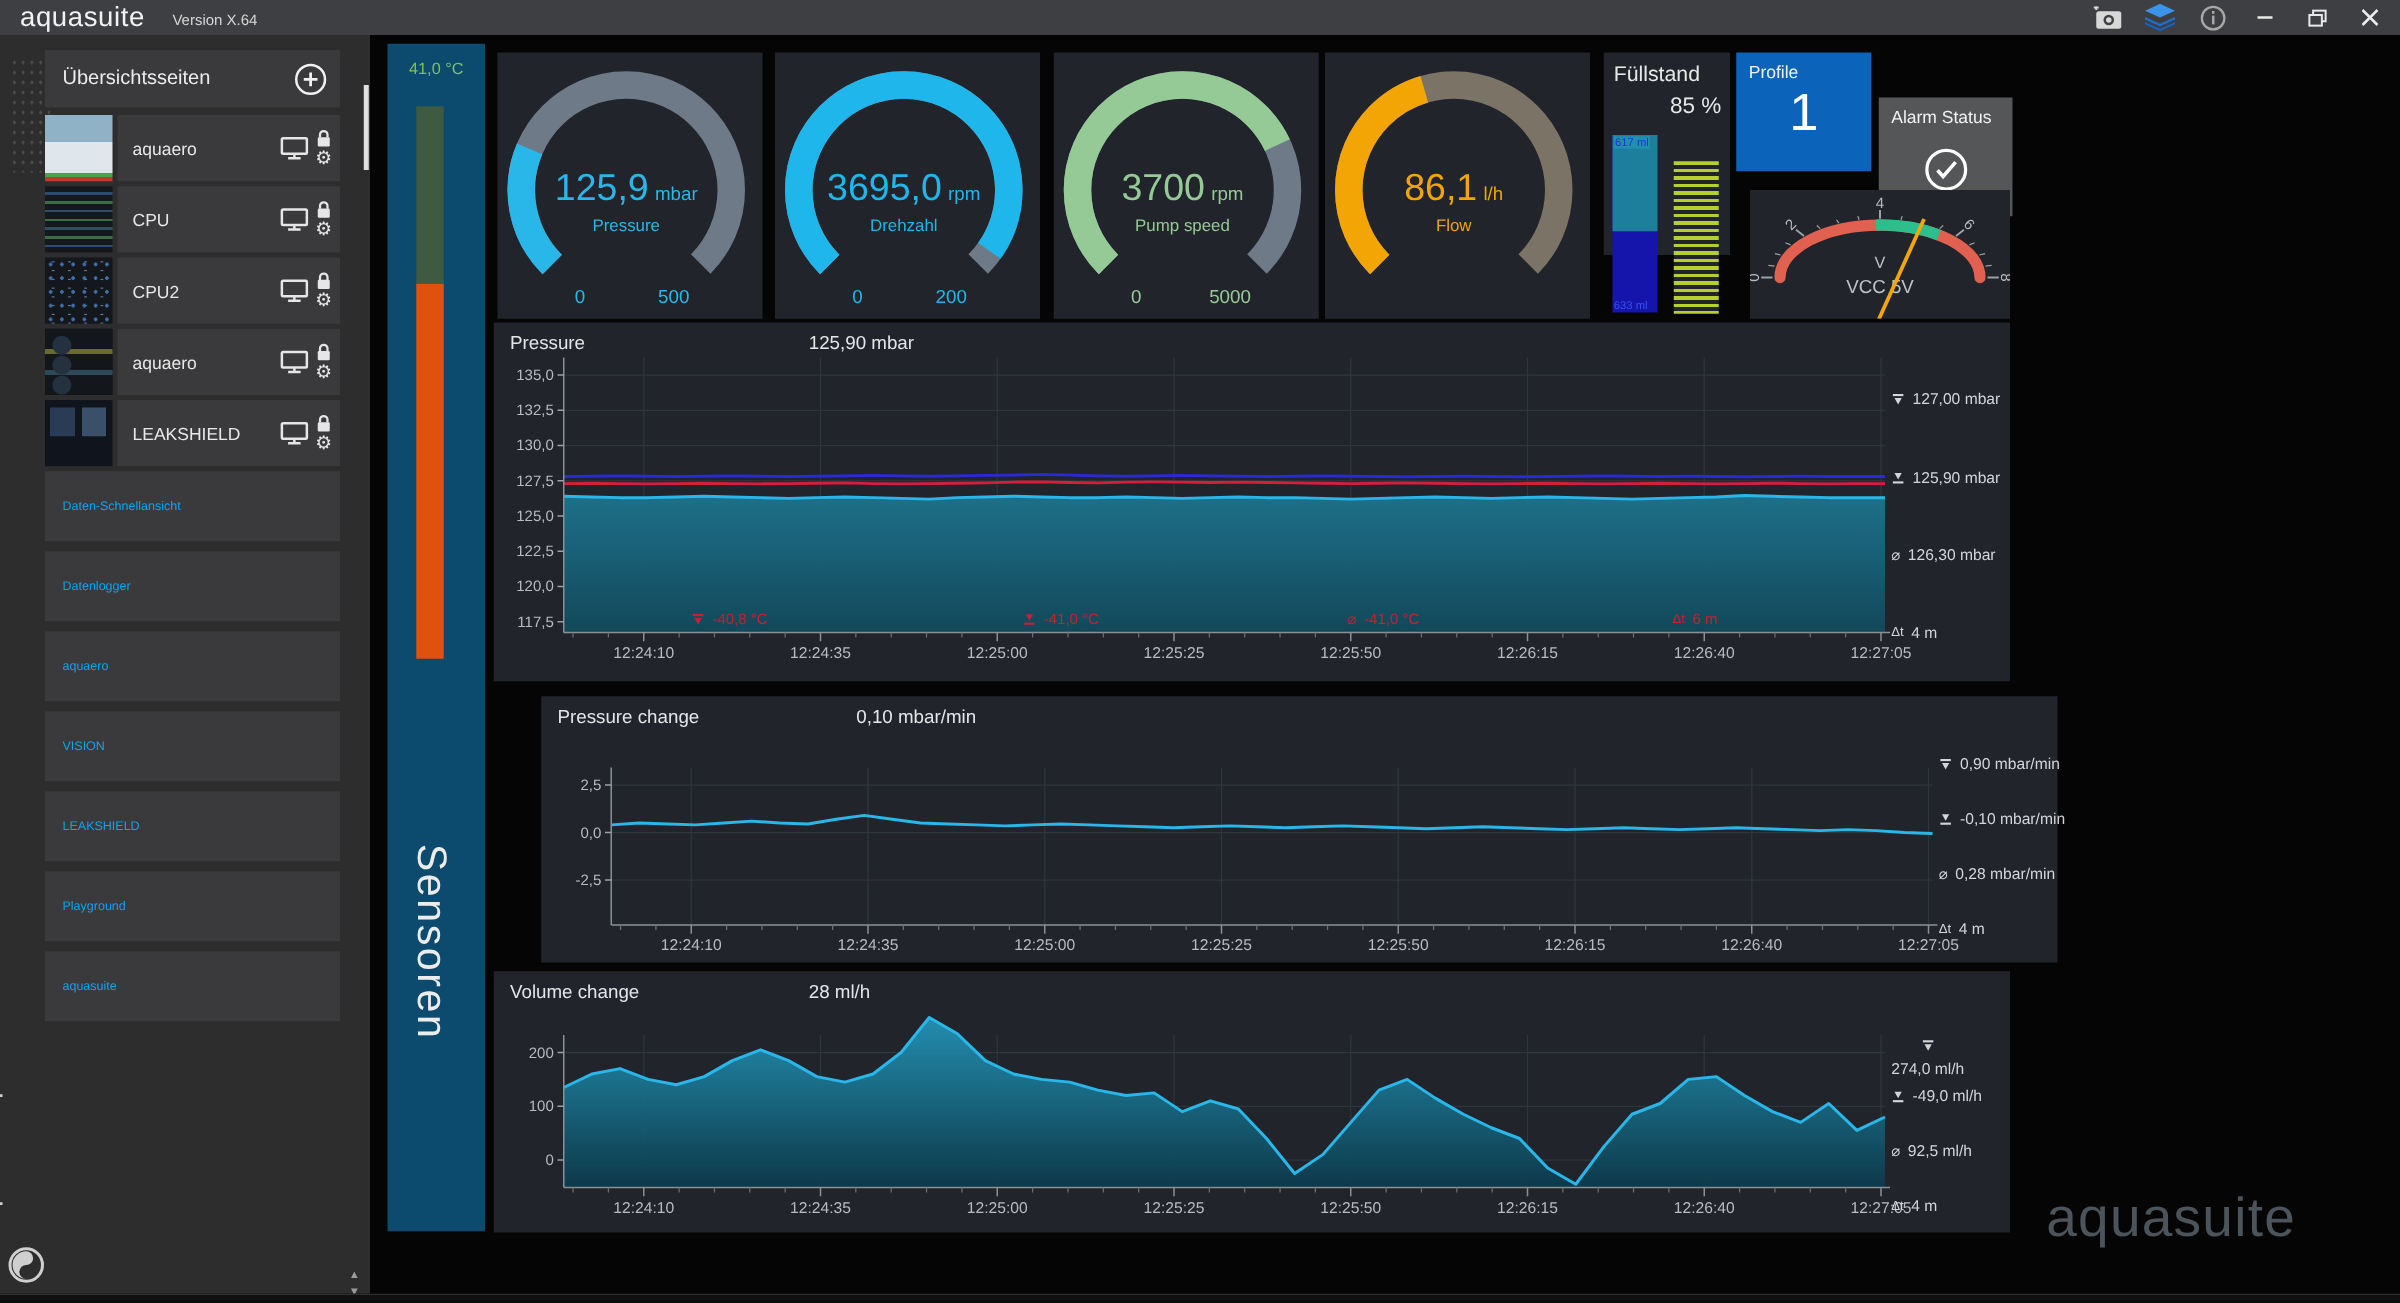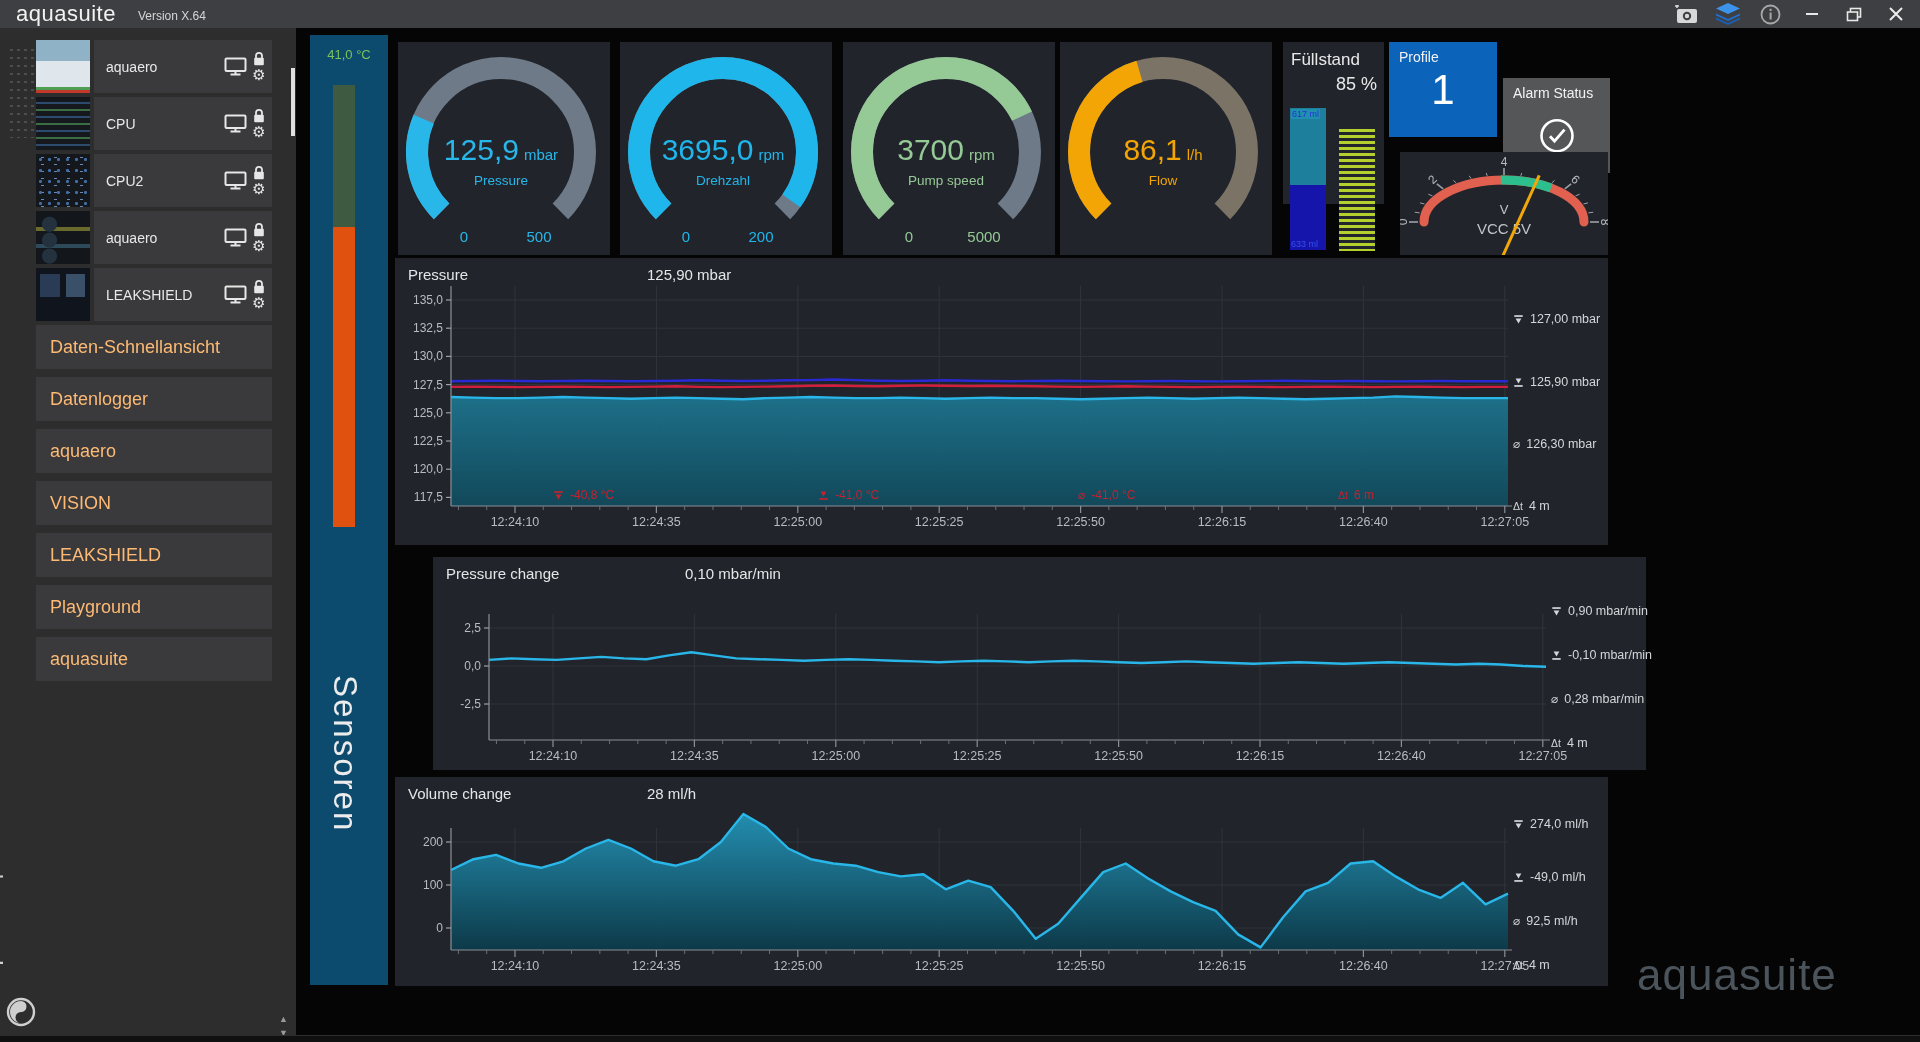--- a/index.html
+++ b/index.html
@@ -29,22 +29,22 @@
   .th1 { background:linear-gradient(#8fb2c6 0 40%, #dfe7ec 40% 88%, #4f9e52 88% 94%, #c0392b 94% 100%); }
   .th2 { background:repeating-linear-gradient(#15181d 0 5px, #2c4b6e 5px 7px, #15181d 7px 12px, #3c6e46 12px 14px); }
   .th3 { background:#14171c; background-image:radial-gradient(#3f6ea8 1.2px, transparent 1.5px),radial-gradient(#6a88b0 1px, transparent 1.3px); background-size:9px 11px, 13px 7px; }
   .th4 { background:#13161a; background-image:radial-gradient(circle at 25% 25%, #243240 7px, transparent 8px),radial-gradient(circle at 25% 55%, #243240 7px, transparent 8px),radial-gradient(circle at 25% 85%, #243240 7px, transparent 8px),linear-gradient(#13161a 0 30%, #6a6a2d 30% 38%, #13161a 38% 62%, #2d4a5a 62% 70%, #13161a 70%); }
   .th5 { background:#10141c; background-image:linear-gradient(90deg, transparent 0 8%, #2a3c55 8% 45%, transparent 45% 55%, #3a5068 55% 90%, transparent 90%); background-size:100% 44%; background-repeat:no-repeat; background-position:0 20%; }
   .page-label-box { flex:1; background:#3a3a3c; display:flex; align-items:center; padding:0 6px 0 12px; }
   .page-label { color:#e8e8e8; font-size:14px; }
   .page-icons { margin-left:auto; display:flex; align-items:center; gap:5px; }
   .lockgear { display:flex; flex-direction:column; align-items:center; gap:1px; }
   .gear-glyph { font-size:15px; color:#e6e6e6; line-height:15px; }
-  .menu-item { height:44px; background:#3a3a3c; display:flex; align-items:center;
-    padding-left:14px; margin-bottom:8px; color:#fdba74; font-size:18px; cursor:default; }
+  .menu-item { height:56px; background:#3a3a3c; display:flex; align-items:center;
+    padding-left:14px; margin-bottom:8px; color:#0ea5e9; font-size:10px; cursor:default; }
   #brand-vert { position:absolute; left:4px; bottom:46px; transform-origin:left bottom;
     transform:rotate(-90deg); color:#cfcfcf; font-size:25px; font-weight:300; letter-spacing:1px; white-space:nowrap; }
   #brand-logo { position:absolute; left:6px; bottom:8px; }
   #sb-scroll { position:absolute; right:0; top:8px; width:9px; height:990px; }
   #sb-thumb { position:absolute; right:1px; top:32px; width:4px; height:68px; background:#e0e0e0; }
   .sb-arrow { position:absolute; right:8px; color:#9a9a9a; font-size:9px; line-height:10px; }
 
   
   #sensor-col { position:absolute; left:310px; top:35px; width:78px; height:950px; background:#0c4a6e; }
   #sensor-temp { position:absolute; left:0; top:12px; width:100%; text-align:center; color:#7cc25a; font-size:13px; }
@@ -145,20 +145,29 @@
             <path d="M1 1 L13 13 M13 1 L1 13" stroke="#ececec" stroke-width="2"></path>
           </svg>
       </span>
     </div>
   </div>
 </div>
 
 <div id="sidebar">
   <div id="dots-decor"></div>
   <div id="sidebar-content">
+    <div id="sidebar-header">
+      <span id="sidebar-header-label">Übersichtsseiten</span>
+      <span id="add-page-btn">
+        <svg width="27" height="27" viewBox="0 0 27 27">
+            <circle cx="13.5" cy="13.5" r="11.5" fill="none" stroke="#f0f0f0" stroke-width="2"></circle>
+            <path d="M13.5 8 v11 M8 13.5 h11" stroke="#f0f0f0" stroke-width="2.2"></path>
+          </svg>
+      </span>
+    </div>
     <div id="page-list">
         <div class="page-row">
           <div class="thumb th1"></div>
           <div class="page-label-box">
             <span class="page-label">aquaero</span>
             <div class="page-icons">
               <span>
                 <svg width="23" height="20" viewBox="0 0 23 20">
                   <rect x="1.5" y="1.5" width="20" height="12.5" rx="1" fill="none" stroke="#e6e6e6" stroke-width="2"></rect>
                   <path d="M11.5 14 v3.5 M6.5 17.5 h10" stroke="#e6e6e6" stroke-width="2"></path>
@@ -708,21 +717,21 @@
       <line x1="883.5600000000001" y1="173" x2="883.5600000000001" y2="177" stroke="#6a7076" stroke-width="1"></line>
       <line x1="855.2800000000001" y1="173" x2="855.2800000000001" y2="177" stroke="#6a7076" stroke-width="1"></line>
       <text x="968.4000000000001" y="193" text-anchor="middle" fill="#b8bcc0" font-size="12.5">12:26:40</text>
       <line x1="1109.8000000000002" y1="173" x2="1109.8000000000002" y2="180" stroke="#8a9097" stroke-width="1.2"></line>
       <line x1="1081.5200000000002" y1="173" x2="1081.5200000000002" y2="177" stroke="#6a7076" stroke-width="1"></line>
       <line x1="1053.2400000000002" y1="173" x2="1053.2400000000002" y2="177" stroke="#6a7076" stroke-width="1"></line>
       <line x1="1024.9600000000003" y1="173" x2="1024.9600000000003" y2="177" stroke="#6a7076" stroke-width="1"></line>
       <line x1="996.6800000000002" y1="173" x2="996.6800000000002" y2="177" stroke="#6a7076" stroke-width="1"></line>
       <text x="1109.8000000000002" y="193" text-anchor="middle" fill="#b8bcc0" font-size="12.5">12:27:05</text>
     </svg>
-    <div class="stat-row" style="left: 1118px; top: 40px;">
+    <div class="stat-row" style="left: 1118px; top: 54px; flex-direction: column;">
       <svg width="11" height="11" viewBox="0 0 11 11">
         <rect x="1.3" y="1.2" width="8.4" height="1.7" fill="#d3d6d9"></rect>
         <path d="M2.6 4.4 h5.8 L5.5 9.6 Z" fill="#d3d6d9"></path>
       </svg>
       <span>274,0 ml/h</span>
     </div>
     <div class="stat-row" style="left: 1118px; top: 93px;">
       <svg width="11" height="11" viewBox="0 0 11 11">
         <path d="M2.6 1.4 h5.8 L5.5 6.6 Z" fill="#d3d6d9"></path>
         <rect x="1.3" y="8.1" width="8.4" height="1.7" fill="#d3d6d9"></rect>

